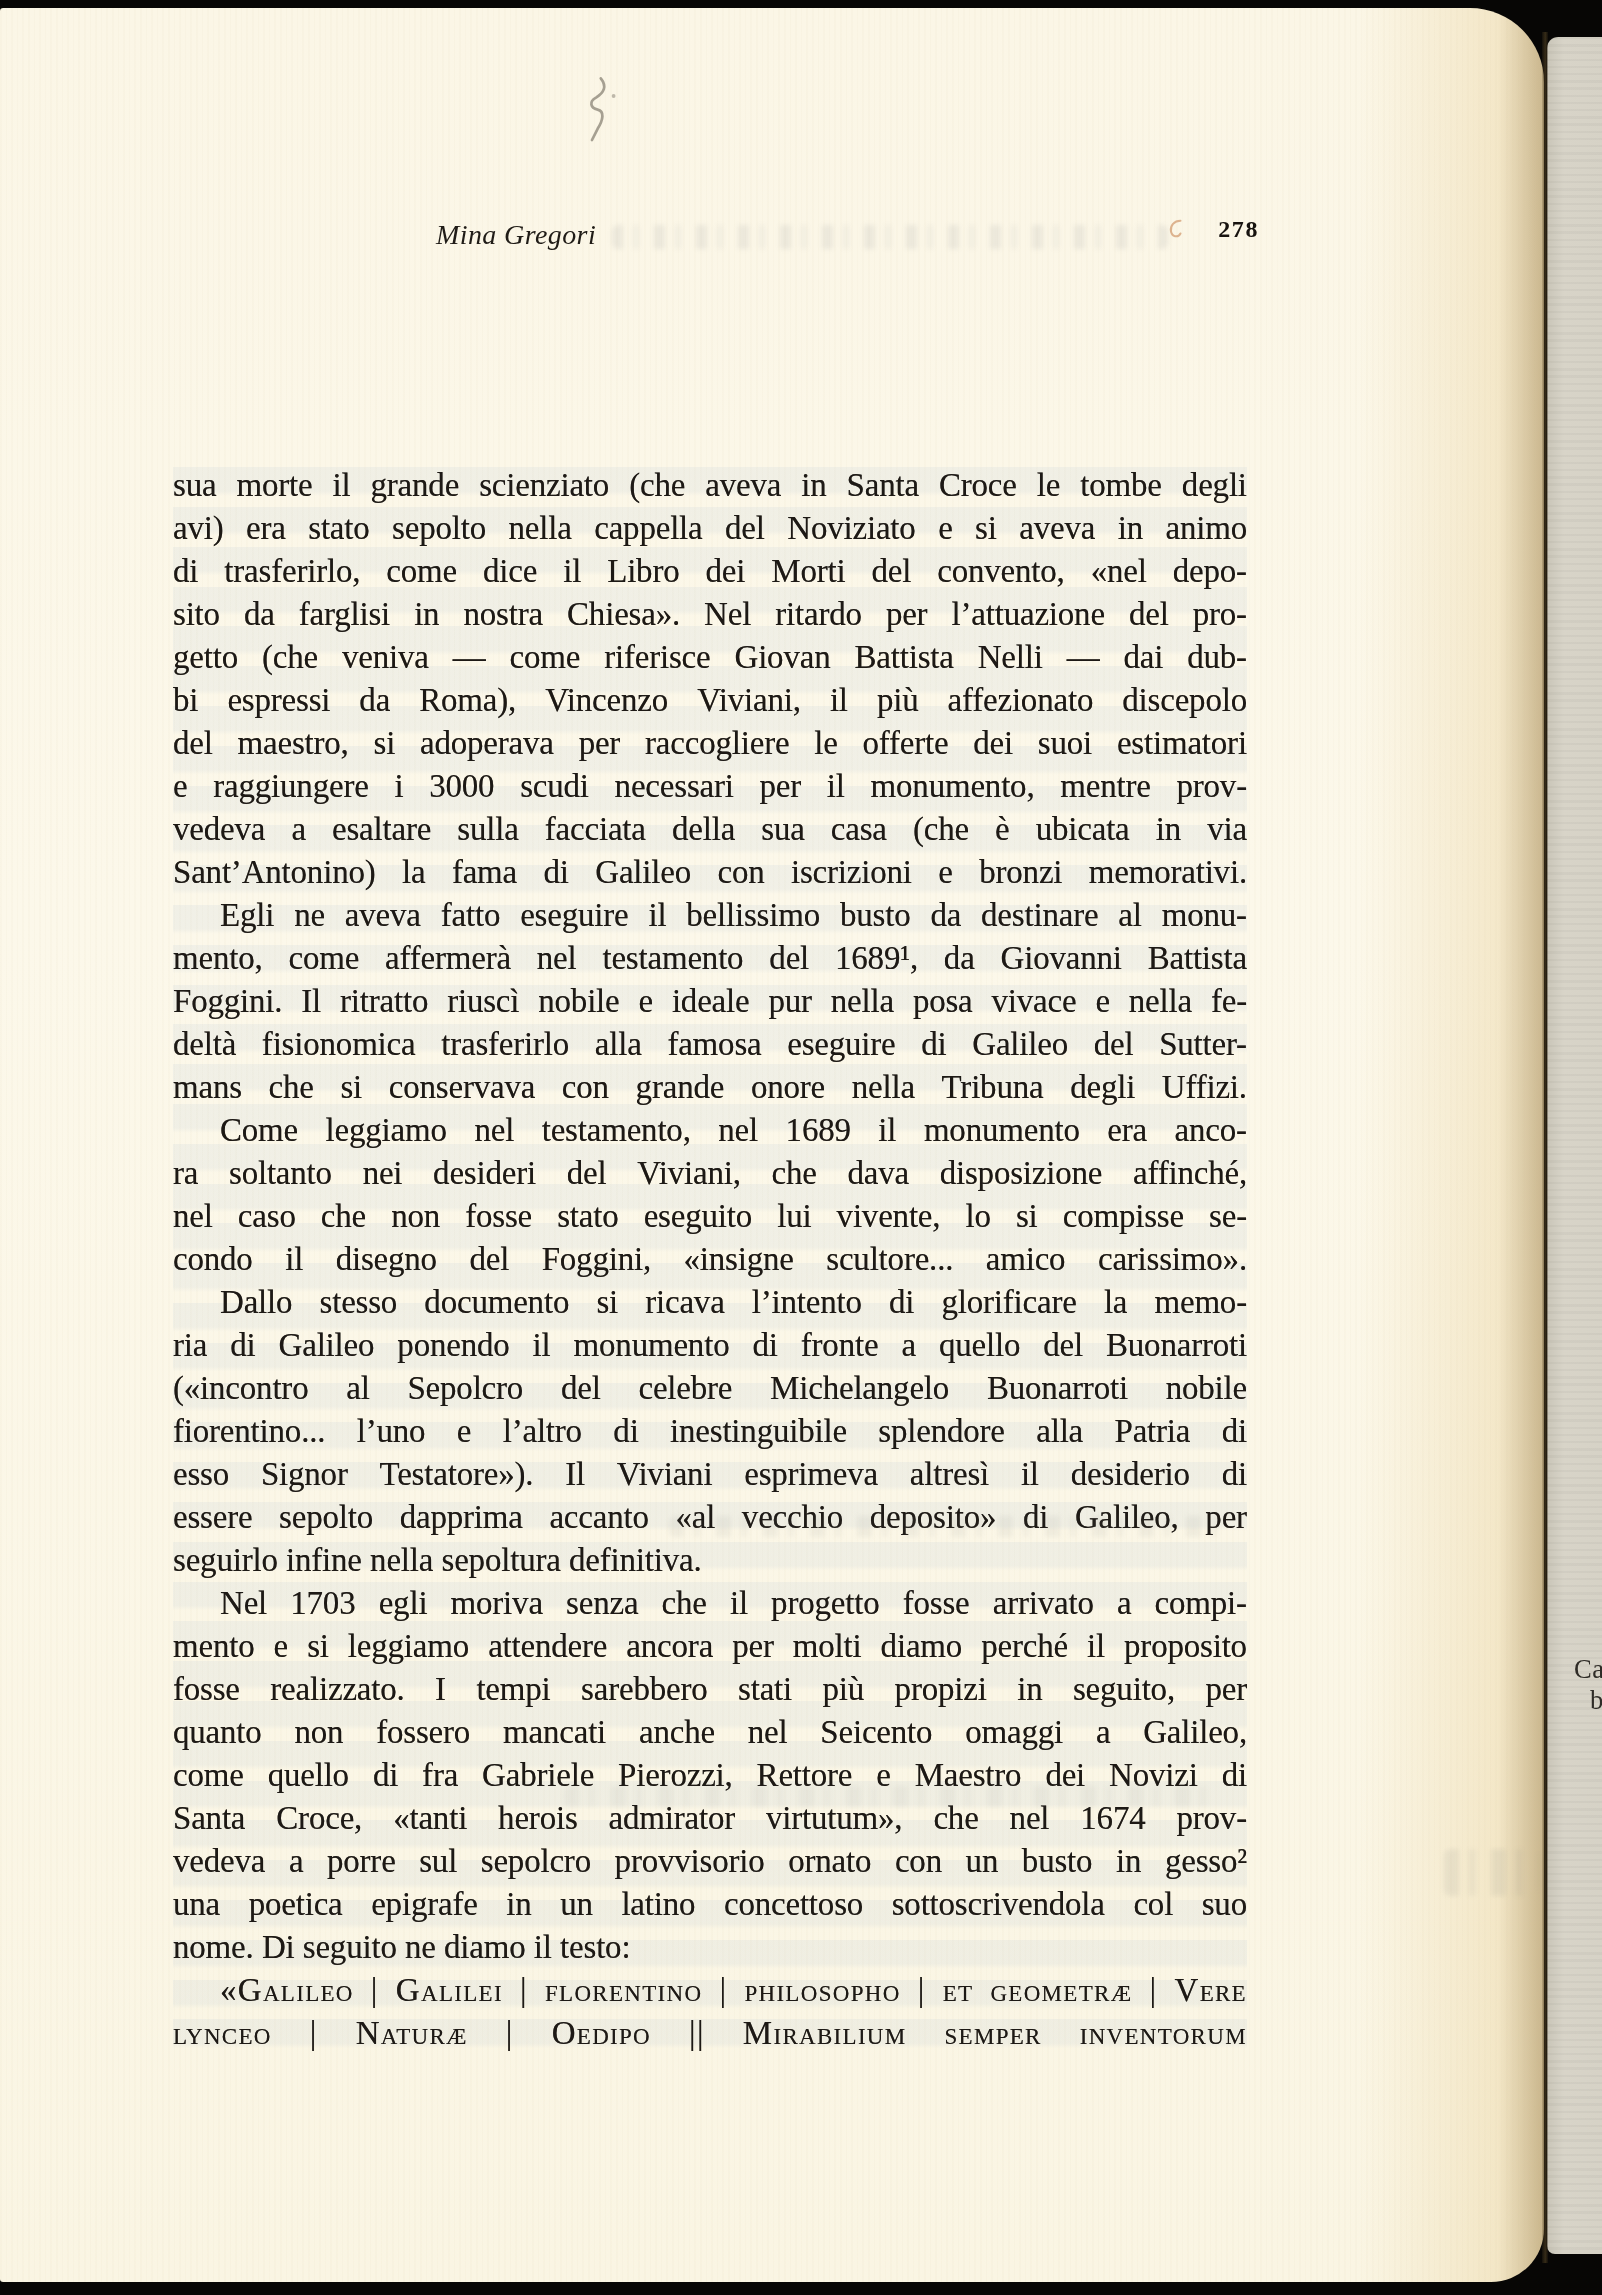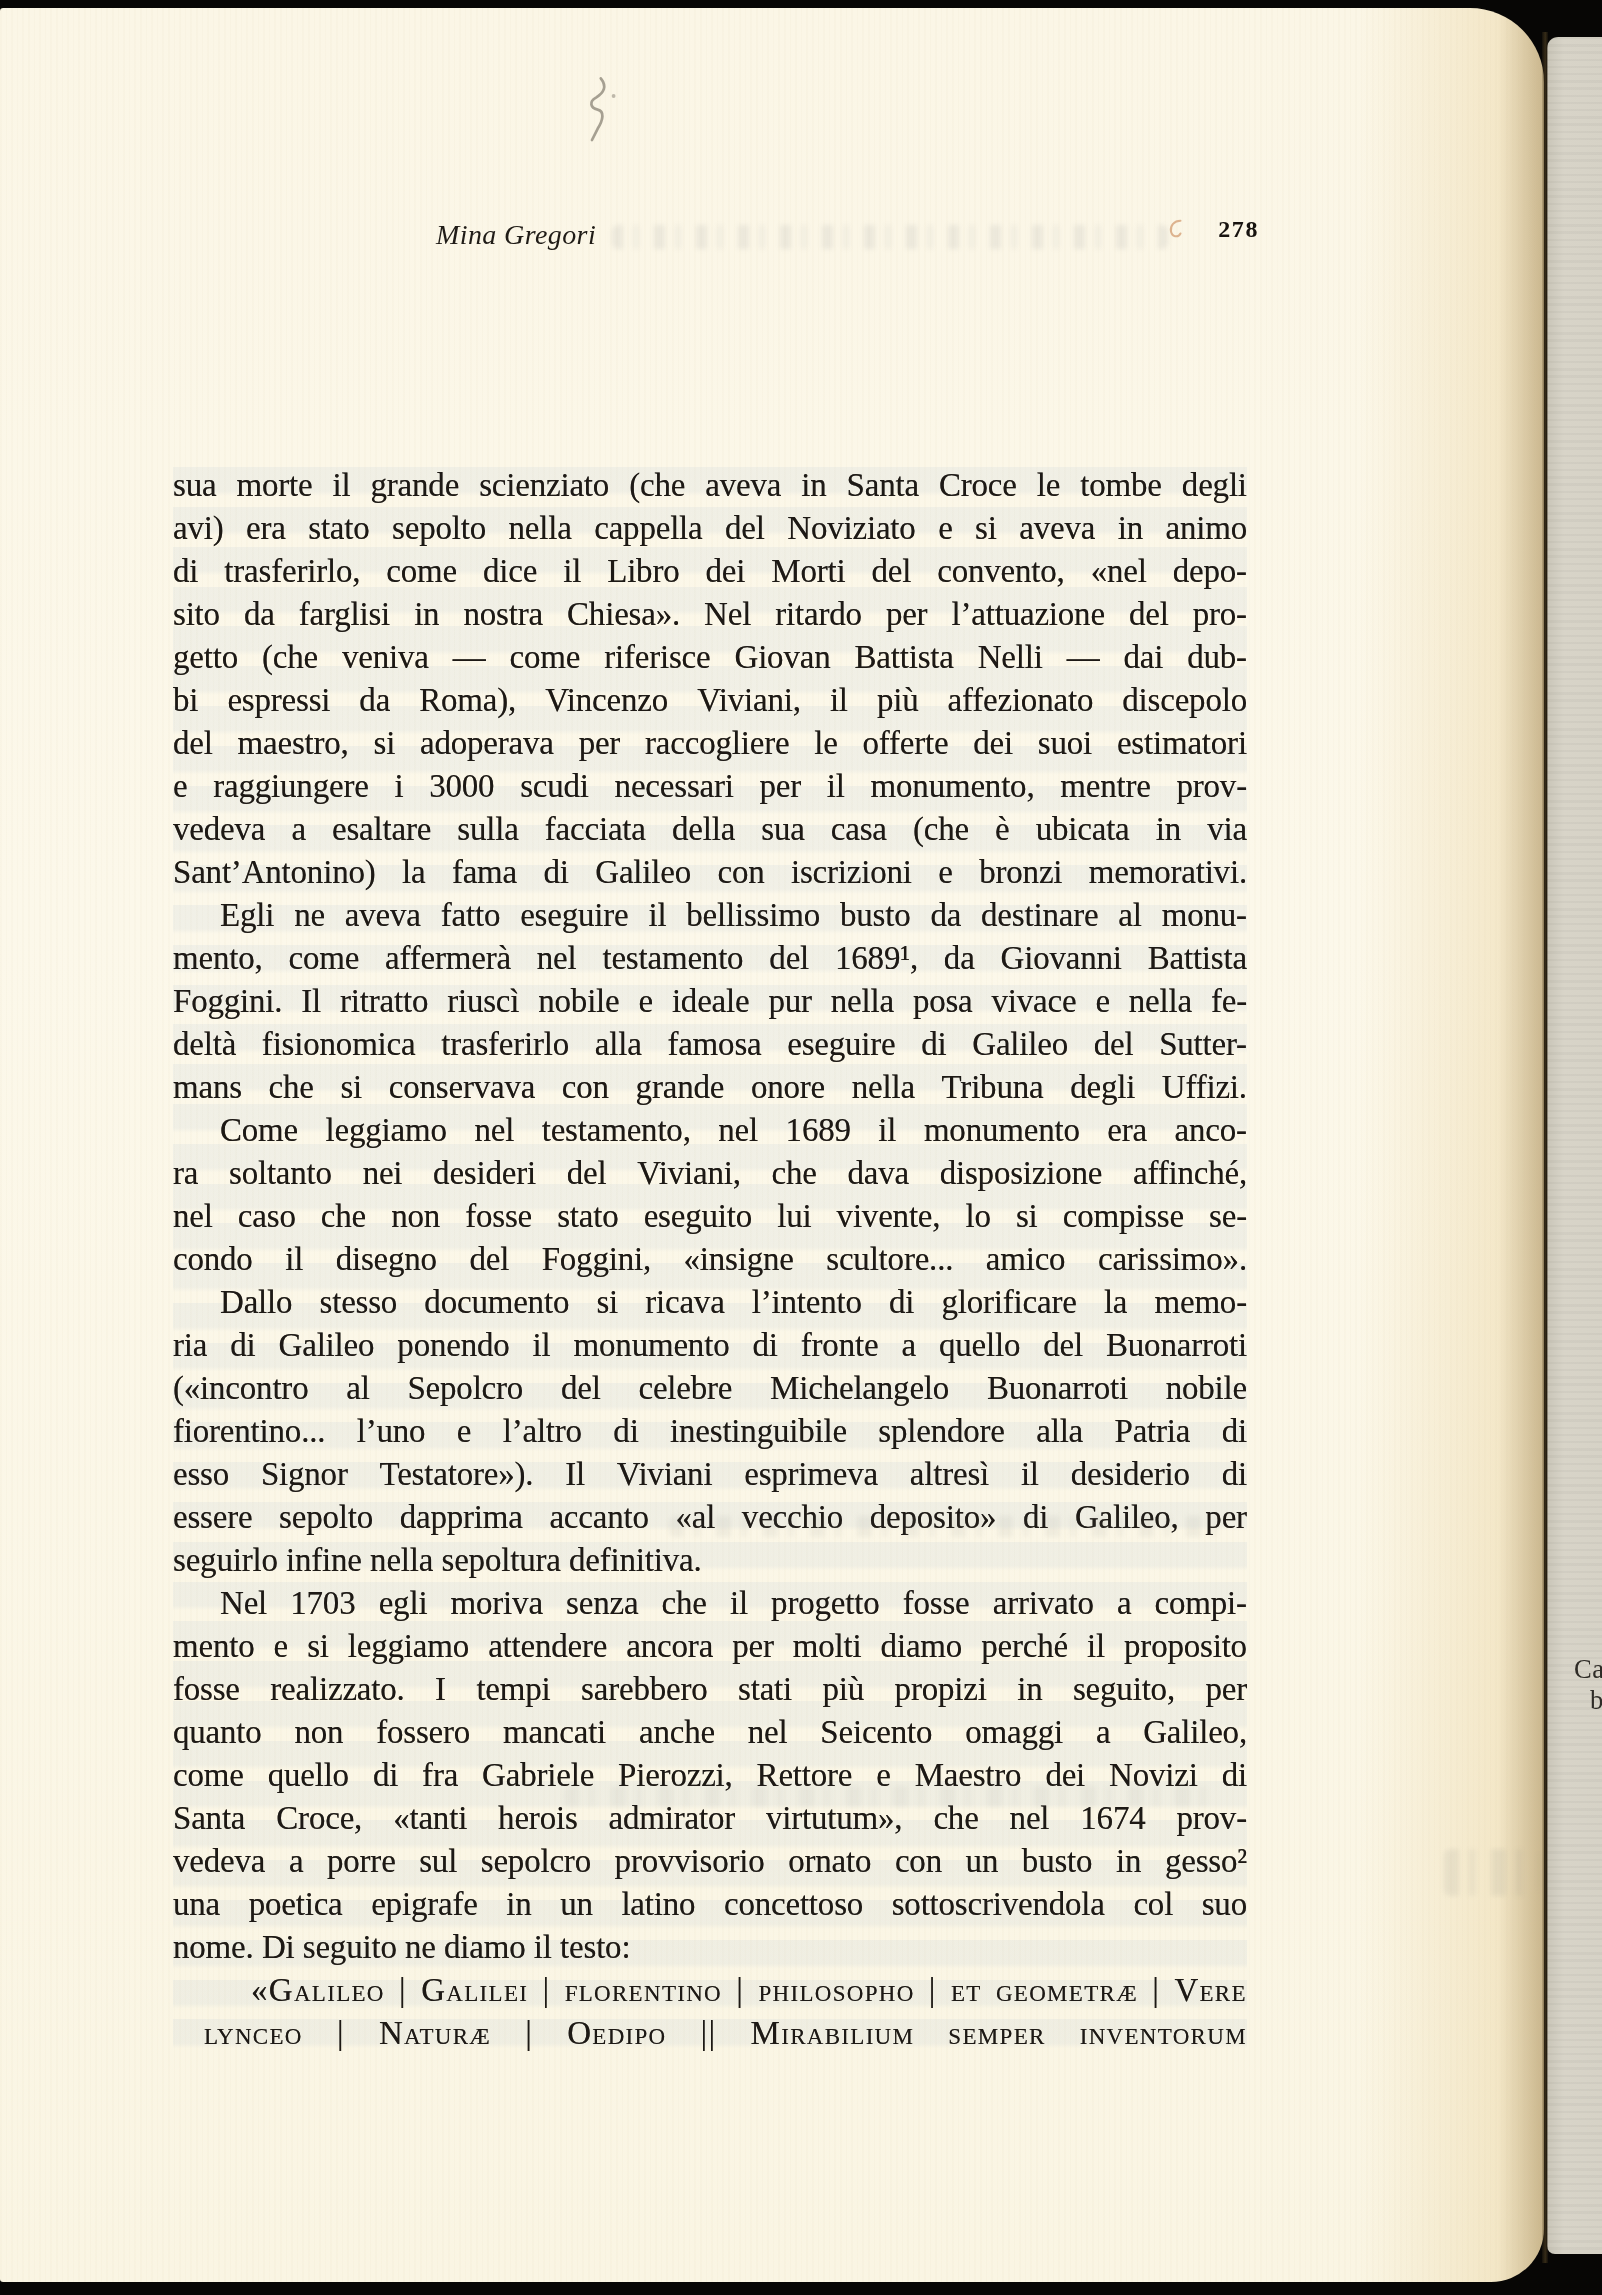--- a/index.html
+++ b/index.html
@@ -52,21 +52,21 @@
     text-shadow:0 0 0.4px rgba(20,16,12,.6);
   }
   .line{
     display:flex;flex-wrap:nowrap;align-items:baseline;height:43px;
     line-height:43px;justify-content:flex-start;column-gap:8.3px;
     overflow:visible;white-space:nowrap;
   }
   .line>span{flex:0 0 auto;}
   .line.jfull{justify-content:space-between;column-gap:0;}
   .line.indent{padding-left:47px;}
-  .line.smallcaps{font-variant:small-caps;letter-spacing:1.3px;margin-left:31px;}
+  .line.smallcaps{font-variant:small-caps;letter-spacing:1.3px;}
   
   .fragment{
     position:absolute;left:1574px;color:#2f2c27;font-size:26.6px;line-height:26.6px;
     letter-spacing:0.4px;white-space:nowrap;
   }
   #fragment-0{top:1656px;}
   #fragment-1{top:1687px;margin-left:16px;}
   .ghost{
     position:absolute;opacity:.5;border-radius:6.4px;filter:blur(2.4px);
     background:repeating-linear-gradient(90deg, rgba(128,130,128,.18) 0 14.5px, rgba(0,0,0,0) 14.5px 24px, rgba(128,130,128,.12) 24px 32px, rgba(0,0,0,0) 32px 47px);

